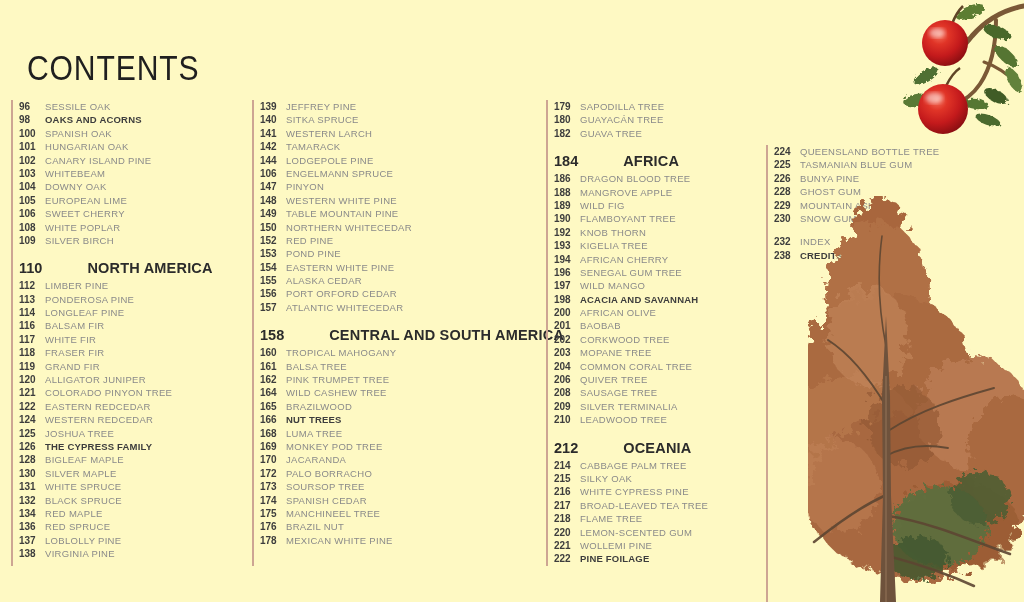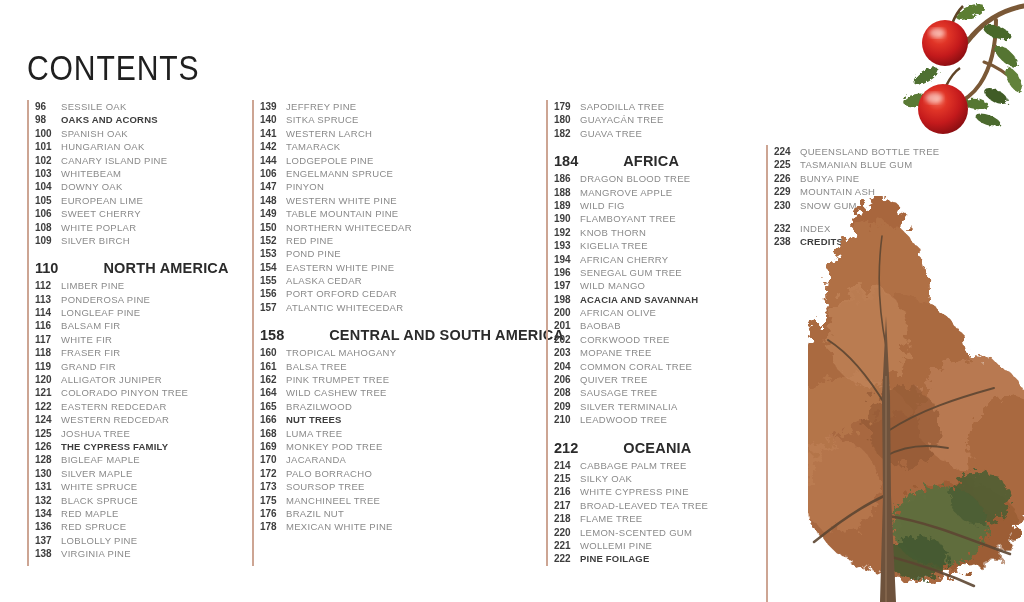--- a/index.html
+++ b/index.html
@@ -1,32 +1,32 @@
 <!DOCTYPE html>
 <html><head>
 <meta charset="utf-8">
 <style>
   html,body{margin:0;padding:0;background:#e8e8e8;}
   .page{
-    position:relative;width:1024px;height:602px;background:#ffffff;
+    position:relative;width:1024px;height:602px;background:#fef9c3;
     overflow:hidden;font-family:"Liberation Sans",sans-serif;
     -webkit-font-smoothing:antialiased;
   }
   .title{
     position:absolute;left:27px;top:48px;margin:0;
     font-size:35px;font-weight:400;color:#1f1f1f;letter-spacing:1px;
     transform:scaleX(.86);transform-origin:left top;white-space:nowrap;
   }
   .toc-col{
     position:absolute;top:100px;height:466px;
     border-left:2px solid #cba violet;
     border-left:2px solid #cba violet; 
   }
   .toc-col{border-left:2px solid #cda593;padding-left:6px;box-sizing:border-box;}
-  .col-1{left:27px;width:199px;}
+  .col-1{left:11px;width:199px;}
   .col-2{left:252px;width:238px;}
   .col-3{left:546px;width:215px;}
   .col-4{left:766px;width:200px;margin-top:45px;}
   .row{display:flex;align-items:baseline;height:13.4px;line-height:13.4px;white-space:nowrap;}
   .row .num{flex:0 0 26px;font-size:10px;font-weight:bold;color:#3d3d3d;}
   .row .label{font-size:9.5px;color:#8a8a8a;letter-spacing:.3px;}
   .row.feature .label{color:#3d3d3d;font-weight:bold;letter-spacing:.2px;}
   .row.header{height:16px;line-height:16px;margin:3px 0 3px;gap:37px;}
   .row.header .num{flex:0 0 auto;margin-right:8px;font-size:14.5px;color:#2b2b2b;}
   .row.header .label{font-size:14.5px;font-weight:bold;color:#2b2b2b;letter-spacing:.2px;}
@@ -285,20 +285,24 @@
       </div>
       <div class="row entry">
         <span class="num">172</span>
         <span class="label">PALO BORRACHO</span>
       </div>
       <div class="row entry">
         <span class="num">173</span>
         <span class="label">SOURSOP TREE</span>
       </div>
       <div class="row entry">
+        <span class="num">174</span>
+        <span class="label">SPANISH CEDAR</span>
+      </div>
+      <div class="row entry">
         <span class="num">175</span>
         <span class="label">MANCHINEEL TREE</span>
       </div>
       <div class="row entry">
         <span class="num">176</span>
         <span class="label">BRAZIL NUT</span>
       </div>
       <div class="row entry">
         <span class="num">178</span>
         <span class="label">MEXICAN WHITE PINE</span>
@@ -441,20 +445,24 @@
         <span class="num">224</span>
         <span class="label">QUEENSLAND BOTTLE TREE</span>
       </div>
       <div class="row entry">
         <span class="num">225</span>
         <span class="label">TASMANIAN BLUE GUM</span>
       </div>
       <div class="row entry">
         <span class="num">226</span>
         <span class="label">BUNYA PINE</span>
+      </div>
+      <div class="row entry">
+        <span class="num">228</span>
+        <span class="label">GHOST GUM</span>
       </div>
       <div class="row entry">
         <span class="num">229</span>
         <span class="label">MOUNTAIN ASH</span>
       </div>
       <div class="row entry">
         <span class="num">230</span>
         <span class="label">SNOW GUM</span>
       </div>
       <div class="row spacer"></div>

